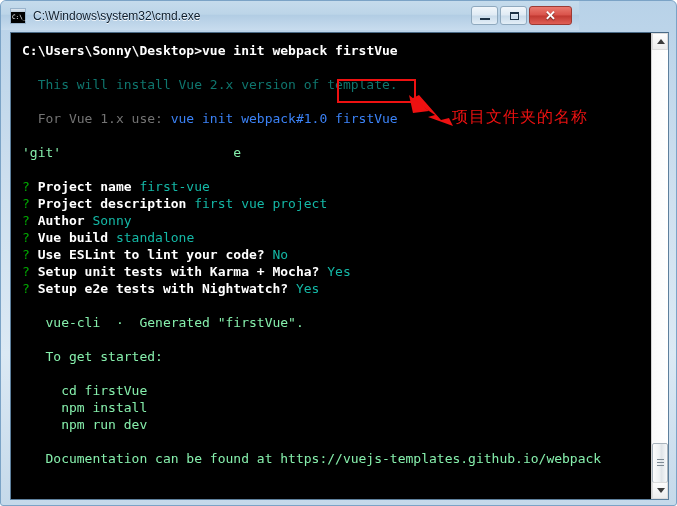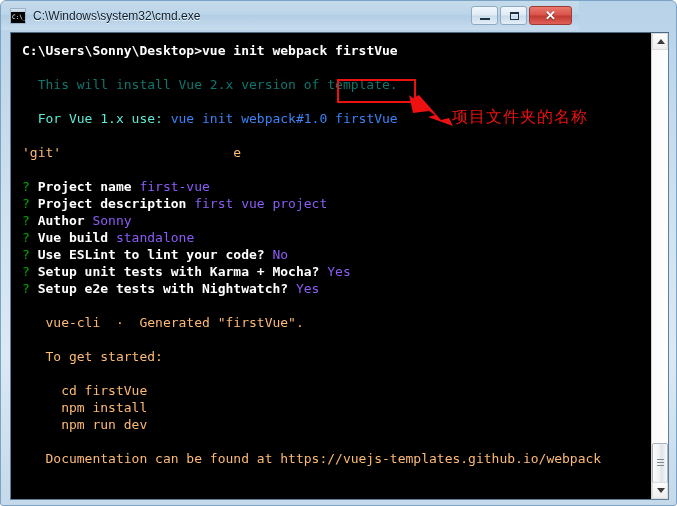--- a/index.html
+++ b/index.html
@@ -146,27 +146,27 @@
     position: absolute;
     left: 11px;
     top: 9px;
     font-family: "DejaVu Sans Mono", "Liberation Mono", monospace;
     font-size: 13px;
     line-height: 17px;
     white-space: pre;
     letter-spacing: 0px;
   }
   .ln { height: 17px; white-space: pre; }
-  .c-white  { color: #fdba74; }
+  .c-white  { color: #86efac; }
   .c-bwhite { color: #ffffff; font-weight: bold; }
   .c-red    { color: #0f766e; }
-  .c-yellow { color: #5eead4; }
+  .c-yellow { color: #737373; }
   .c-green  { color: #3b82f6; }
   .c-bgreen { color: #00aa00; }
-  .c-cyan   { color: #8b5cf6; }
+  .c-cyan   { color: #14b8a6; }
 
   
   #annot-box {
     position: absolute;
     left: 326px;
     top: 46px;
     width: 79px;
     height: 24px;
     border: 2px solid #ee1111;
     box-sizing: border-box;

